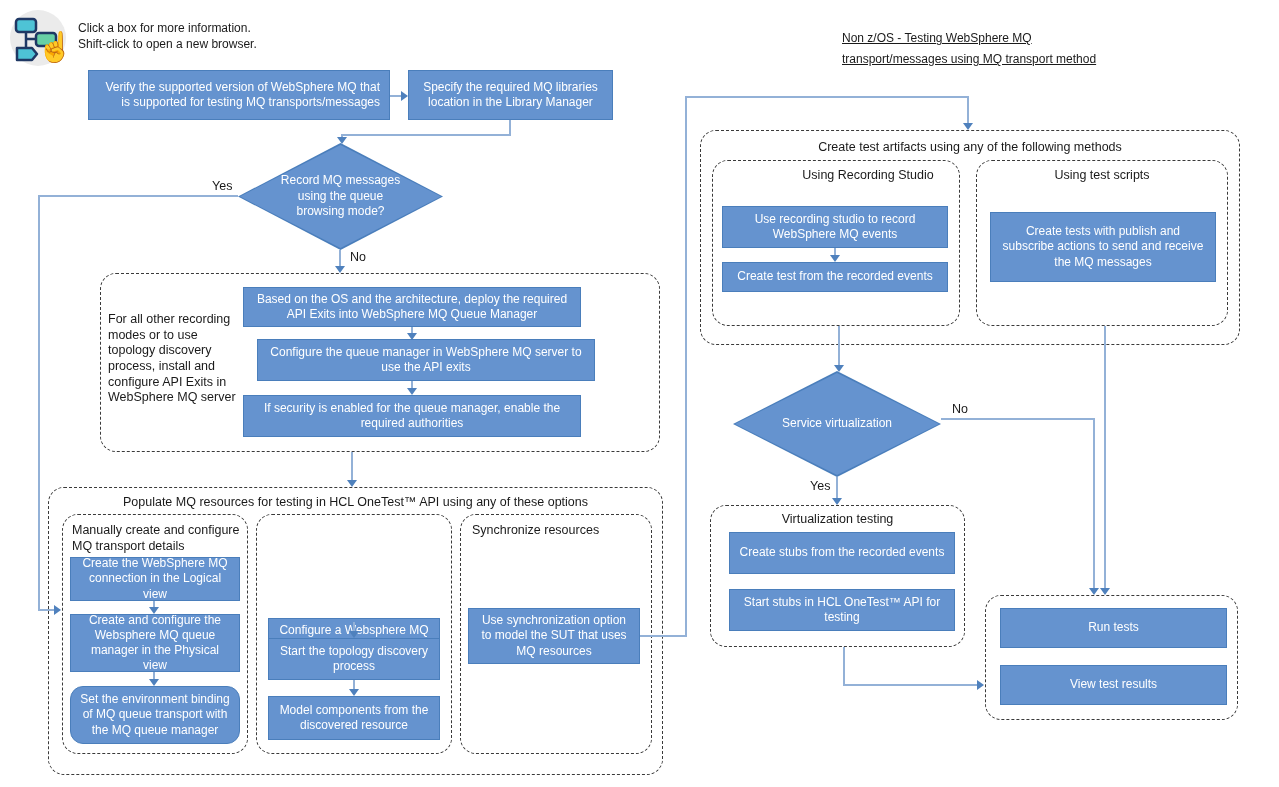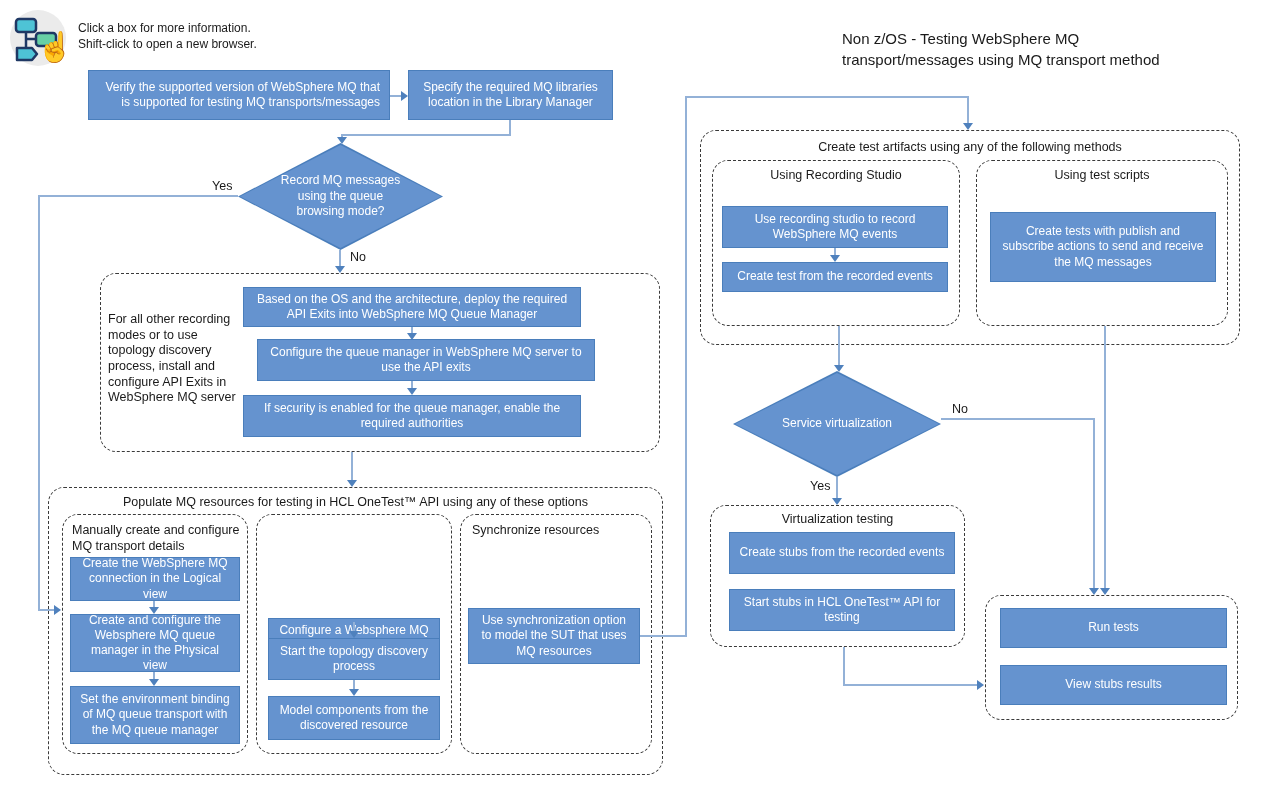--- a/index.html
+++ b/index.html
@@ -23,21 +23,21 @@
         text-align:center; color:var(--box-text); font-size:12px; line-height:1.3; }
 
   .hl { position:absolute; height:2px; background:var(--connector); }
   .vl { position:absolute; width:2px; background:var(--connector); }
   .td { position:absolute; width:0; height:0; border-left:5px solid transparent;
         border-right:5px solid transparent; border-top:7px solid var(--arrow); }
   .tr { position:absolute; width:0; height:0; border-top:5px solid transparent;
         border-bottom:5px solid transparent; border-left:7px solid var(--arrow); }
 
   .note { position:absolute; left:78px; top:20px; font-size:12px; line-height:16px; color:var(--text); }
-  .main-title { position:absolute; left:842px; top:28px; width:360px; font-size:15px; line-height:21px; color:var(--text); }
+  .main-title { position:absolute; left:842px; top:28px; width:360px; font-size:12px; line-height:21px; color:var(--text);text-decoration:underline; }
   .hand-glyph { position:absolute; left:29px; top:22px; font-size:29px; color:#111; }
 </style>
 </head>
 <body>
 
 <div id="stage">
 
   <div style="position:absolute;left:8px;top:8px;width:60px;height:60px;">
     <svg width="60" height="60" viewBox="0 0 60 60">
       <circle cx="30" cy="30" r="28" fill="#ebebeb"></circle>
@@ -102,21 +102,21 @@
   <div class="gtitle" style="left:48px;top:495px;width:615px;">Populate MQ resources for testing in HCL OneTest™ API using any of these options</div>
 
   <div class="dashed" style="left:62px;top:514px;width:186px;height:240px;"></div>
   <div class="glabel" style="left:72px;top:523px;width:168px;">Manually create and configure MQ transport details</div>
   <div class="box" style="left:70px;top:557px;width:170px;height:44px;">Create the WebSphere MQ connection in the Logical view</div>
   <div class="vl" style="left:153px;top:601px;height:6px;"></div>
   <div class="td" style="left:149px;top:607px;"></div>
   <div class="box" style="left:70px;top:614px;width:170px;height:58px;">Create and configure the Websphere MQ queue manager in the Physical view</div>
   <div class="vl" style="left:153px;top:672px;height:7px;"></div>
   <div class="td" style="left:149px;top:679px;"></div>
-  <div class="box" style="left:70px;top:686px;width:170px;height:58px;">Set the environment binding of MQ queue transport with the MQ queue manager</div>
+  <div class="box" style="left:70px;top:686px;width:170px;height:58px;border-radius:13px;">Set the environment binding of MQ queue transport with the MQ queue manager</div>
 
   <div class="dashed" style="left:256px;top:514px;width:196px;height:240px;"></div>
   <div class="box" style="left:268px;top:578px;width:172px;height:40px;margin-top:40px;">Configure a Websphere MQ observation point</div>
   <div class="vl" style="left:353px;top:622px;height:9px;"></div>
   <div class="td" style="left:349px;top:631px;"></div>
   <div class="box" style="left:268px;top:638px;width:172px;height:42px;">Start the topology discovery process</div>
   <div class="vl" style="left:353px;top:680px;height:9px;"></div>
   <div class="td" style="left:349px;top:689px;"></div>
   <div class="box" style="left:268px;top:696px;width:172px;height:44px;">Model components from the discovered resource</div>
 
@@ -127,21 +127,21 @@
   <div class="hl" style="left:640px;top:635px;width:47px;"></div>
   <div class="vl" style="left:685px;top:96px;height:541px;"></div>
   <div class="hl" style="left:685px;top:96px;width:284px;"></div>
   <div class="vl" style="left:967px;top:96px;height:27px;"></div>
   <div class="td" style="left:963px;top:123px;"></div>
 
   <div class="dashed" style="left:700px;top:130px;width:540px;height:215px;"></div>
   <div class="gtitle" style="left:700px;top:140px;width:540px;">Create test artifacts using any of the following methods</div>
 
   <div class="dashed" style="left:712px;top:160px;width:248px;height:166px;"></div>
-  <div class="gtitle" style="left:712px;top:168px;width:248px;">Using Recording Studio</div>
+  <div class="gtitle" style="left:744px;top:168px;width:248px;">Using Recording Studio</div>
   <div class="box" style="left:722px;top:206px;width:226px;height:42px;">Use recording studio to record WebSphere MQ events</div>
   <div class="vl" style="left:834px;top:248px;height:7px;"></div>
   <div class="td" style="left:830px;top:255px;"></div>
   <div class="box" style="left:722px;top:262px;width:226px;height:30px;">Create test from the recorded events</div>
 
   <div class="dashed" style="left:976px;top:160px;width:252px;height:166px;"></div>
   <div class="gtitle" style="left:976px;top:168px;width:252px;">Using test scripts</div>
   <div class="box" style="left:990px;top:212px;width:226px;height:70px;">Create tests with publish and subscribe actions to send and receive the MQ messages</div>
 
   <div class="vl" style="left:838px;top:326px;height:39px;"></div>
@@ -169,15 +169,15 @@
   <div class="gtitle" style="left:710px;top:512px;width:255px;">Virtualization testing</div>
   <div class="box" style="left:729px;top:589px;width:226px;height:42px;">Start stubs in HCL OneTest™ API for testing</div>
   <div class="box" style="left:729px;top:532px;width:226px;height:42px;">Create stubs from the recorded events</div>
 
   <div class="vl" style="left:843px;top:647px;height:39px;"></div>
   <div class="hl" style="left:843px;top:684px;width:135px;"></div>
   <div class="tr" style="left:977px;top:680px;"></div>
 
   <div class="dashed" style="left:985px;top:595px;width:253px;height:125px;"></div>
   <div class="box" style="left:1000px;top:608px;width:227px;height:40px;">Run tests</div>
-  <div class="box" style="left:1000px;top:665px;width:227px;height:40px;">View stubs results</div>
+  <div class="box" style="left:1000px;top:665px;width:227px;height:40px;">View test results</div>
 
 </div>
 
 </body></html>

